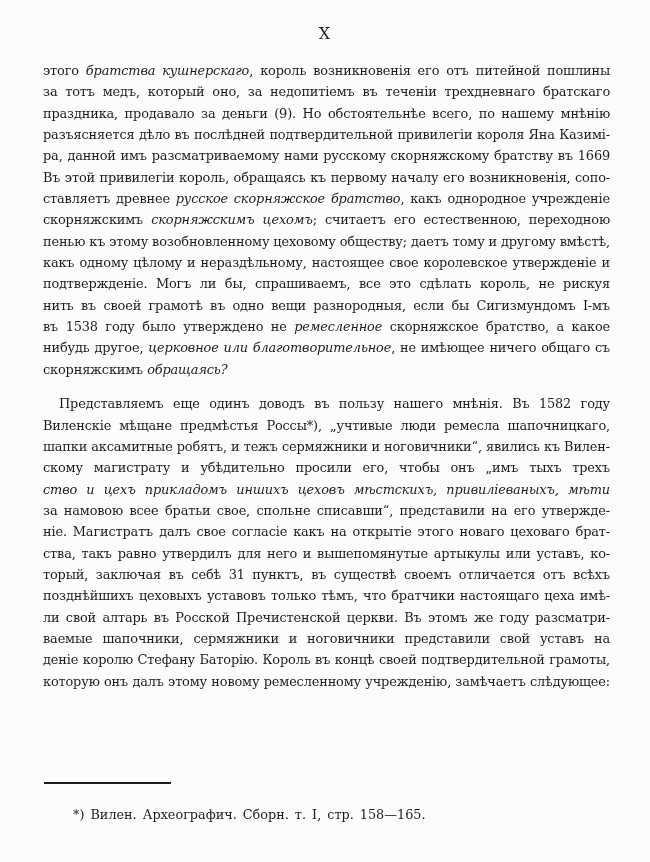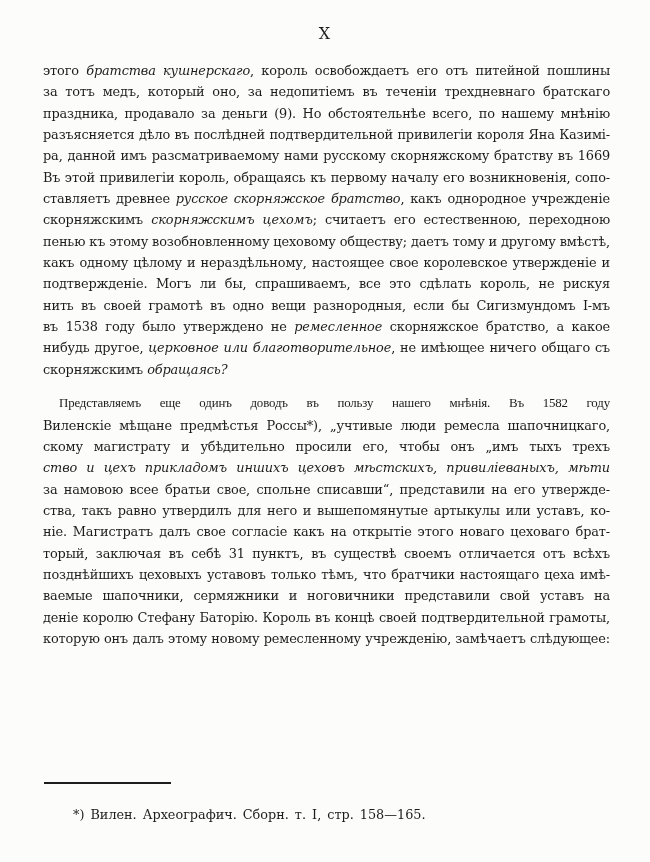--- a/index.html
+++ b/index.html
@@ -32,21 +32,21 @@
     height: 21.35px;
     line-height: 21.35px;
     font-size: 12.9px;
     letter-spacing: -0.15px;
     text-align: justify;
     text-align-last: justify;
     overflow: hidden;
     white-space: normal;
   }
   .line.last { text-align-last: left; }
-  .line.indent { text-indent: 16px; font-family: Liberation Serif, serif; }
+  .line.indent { text-indent: 16px; }
   .it { font-style: italic; margin-top: 32px; }
   .footnote-rule {
     position: absolute;
     left: 44px;
     top: 782px;
     width: 127px;
     height: 2px;
     background: var(--ink, #2a2a2a);
   }
   .footnote {
@@ -58,46 +58,48 @@
     word-spacing: 2px;
   }
 </style>
 </head>
 <body>
 
 <div class="page-number">X</div>
 
 <div class="text-block">
     <div class="paragraph">
-      <div class="line"><span>этого </span><span class="it">братства кушнерскаго</span><span>, король освобождаетъ его отъ питейной пошлины</span></div>
+      <div class="line"><span>этого </span><span class="it">братства кушнерскаго</span><span>, король возникновенія его отъ питейной пошлины</span></div>
       <div class="line"><span>за тотъ медъ, который оно, за недопитіемъ въ теченіи трехдневнаго братскаго</span></div>
       <div class="line"><span>праздника, продавало за деньги (9). Но обстоятельнѣе всего, по нашему мнѣнію</span></div>
       <div class="line"><span>разъясняется дѣло въ послѣдней подтвердительной привилегіи короля Яна Казимі-</span></div>
       <div class="line"><span>ра, данной имъ разсматриваемому нами русскому скорняжскому братству въ 1669 году.</span></div>
       <div class="line"><span>Въ этой привилегіи король, обращаясь къ первому началу его возникновенія, сопо-</span></div>
       <div class="line"><span>ставляетъ древнее </span><span class="it">русское скорняжское братство</span><span>, какъ однородное учрежденіе съ этимъ</span></div>
       <div class="line"><span>скорняжскимъ </span><span class="it">скорняжскимъ цехомъ</span><span>; считаетъ его естественною, переходною сту-</span></div>
       <div class="line"><span>пенью къ этому возобновленному цеховому обществу; даетъ тому и другому вмѣстѣ,</span></div>
       <div class="line"><span>какъ одному цѣлому и нераздѣльному, настоящее свое королевское утвержденіе и</span></div>
       <div class="line"><span>подтвержденіе. Могъ ли бы, спрашиваемъ, все это сдѣлать король, не рискуя соеди-</span></div>
       <div class="line"><span>нить въ своей грамотѣ въ одно вещи разнородныя, если бы Сигизмундомъ I-мъ</span></div>
       <div class="line"><span>въ 1538 году было утверждено не </span><span class="it">ремесленное</span><span> скорняжское братство, а какое</span></div>
       <div class="line"><span>нибудь другое, </span><span class="it">церковное или благотворительное</span><span>, не имѣющее ничего общаго съ</span></div>
       <div class="line last"><span>скорняжскимъ </span><span class="it">обращаясь?</span></div>
     </div>
     <div class="paragraph">
       <div class="line indent"><span>Представляемъ еще одинъ доводъ въ пользу нашего мнѣнія. Въ 1582 году</span></div>
       <div class="line"><span>Виленскіе мѣщане предмѣстья Россы*), „учтивые люди ремесла шапочницкаго, што</span></div>
+      <div class="line"><span>шапки аксамитные робятъ, и тежъ сермяжники и ноговичники“, явились къ Вилен-</span></div>
       <div class="line"><span>скому магистрату и убѣдительно просили его, чтобы онъ „имъ тыхъ трехъ ремествъ,</span></div>
       <div class="line"><span class="it">ство и цехъ прикладомъ иншихъ цеховъ мѣстскихъ, привиліеваныхъ, мѣти допустилъ</span></div>
       <div class="line"><span>за намовою всее братьи свое, спольне списавши“, представили на его утвержде-</span></div>
+      <div class="line"><span>ніе. Магистратъ далъ свое согласіе какъ на открытіе этого новаго цеховаго брат-</span></div>
       <div class="line"><span>ства, такъ равно утвердилъ для него и вышепомянутые артыкулы или уставъ, ко-</span></div>
-      <div class="line"><span>ніе. Магистратъ далъ свое согласіе какъ на открытіе этого новаго цеховаго брат-</span></div>
       <div class="line"><span>торый, заключая въ себѣ 31 пунктъ, въ существѣ своемъ отличается отъ всѣхъ</span></div>
       <div class="line"><span>позднѣйшихъ цеховыхъ уставовъ только тѣмъ, что братчики настоящаго цеха имѣ-</span></div>
+      <div class="line"><span>ли свой алтарь въ Росской Пречистенской церкви. Въ этомъ же году разсматри-</span></div>
       <div class="line"><span>ваемые шапочники, сермяжники и ноговичники представили свой уставъ на утверж-</span></div>
       <div class="line"><span>деніе королю Стефану Баторію. Король въ концѣ своей подтвердительной грамоты,</span></div>
       <div class="line"><span>которую онъ далъ этому новому ремесленному учрежденію, замѣчаетъ слѣдующее:</span></div>
     </div>
   </div>
 
 <div class="footnote-rule"></div>
 <div class="footnote">*) Вилен. Археографич. Сборн. т. I, стр. 158—165.</div>
 
 </body></html>

